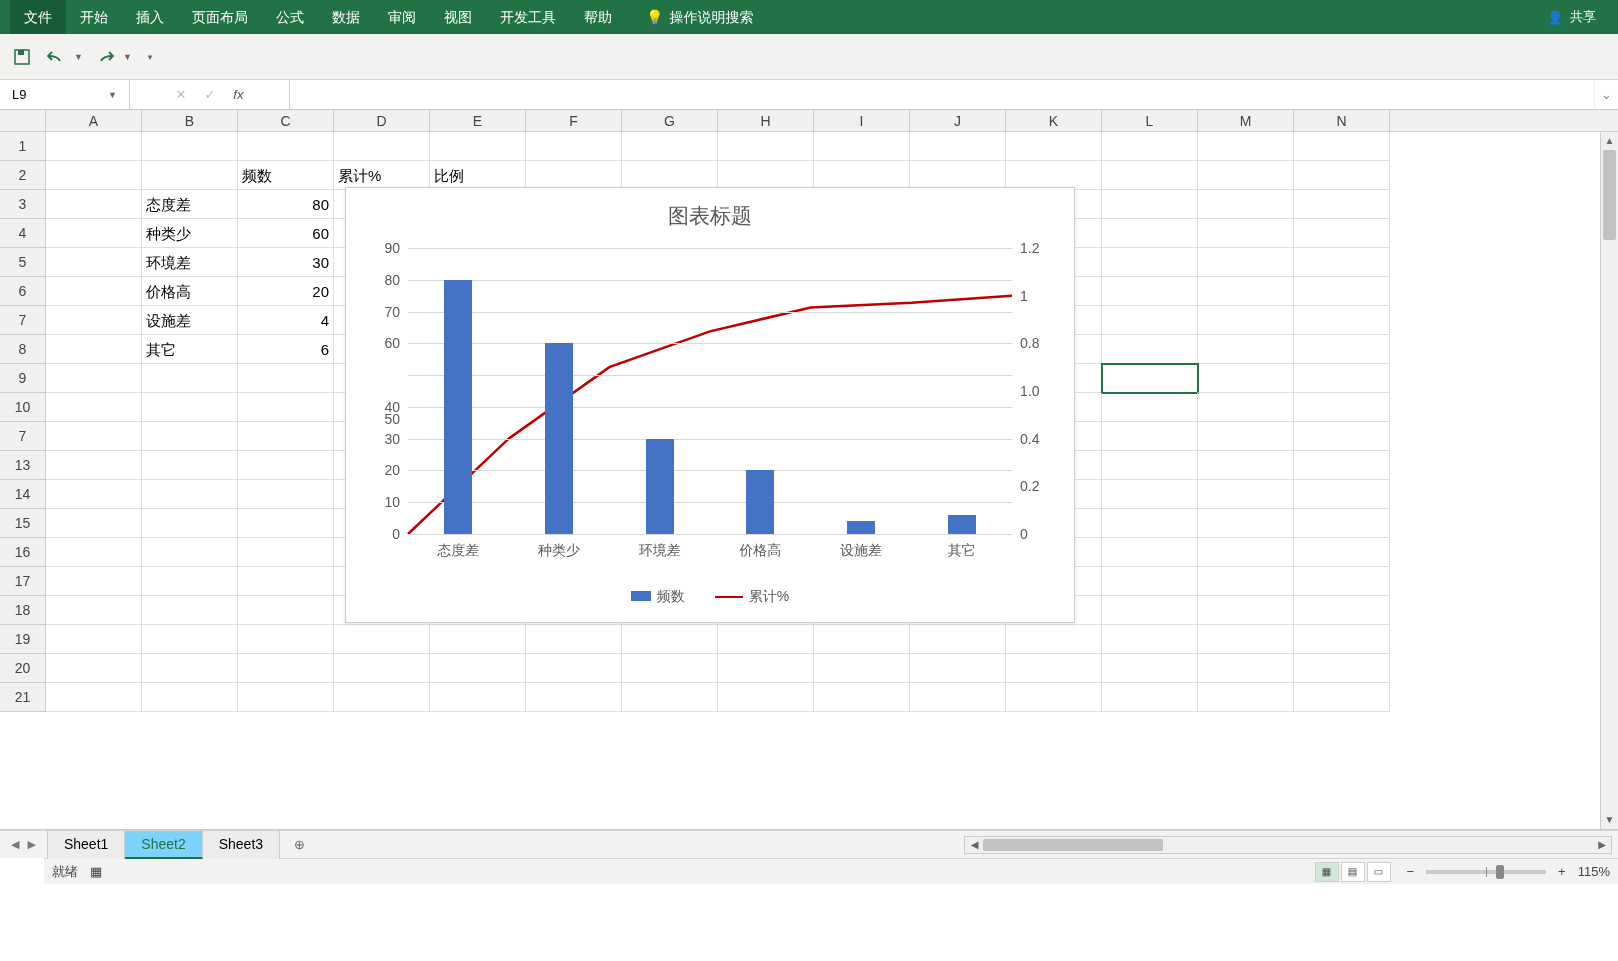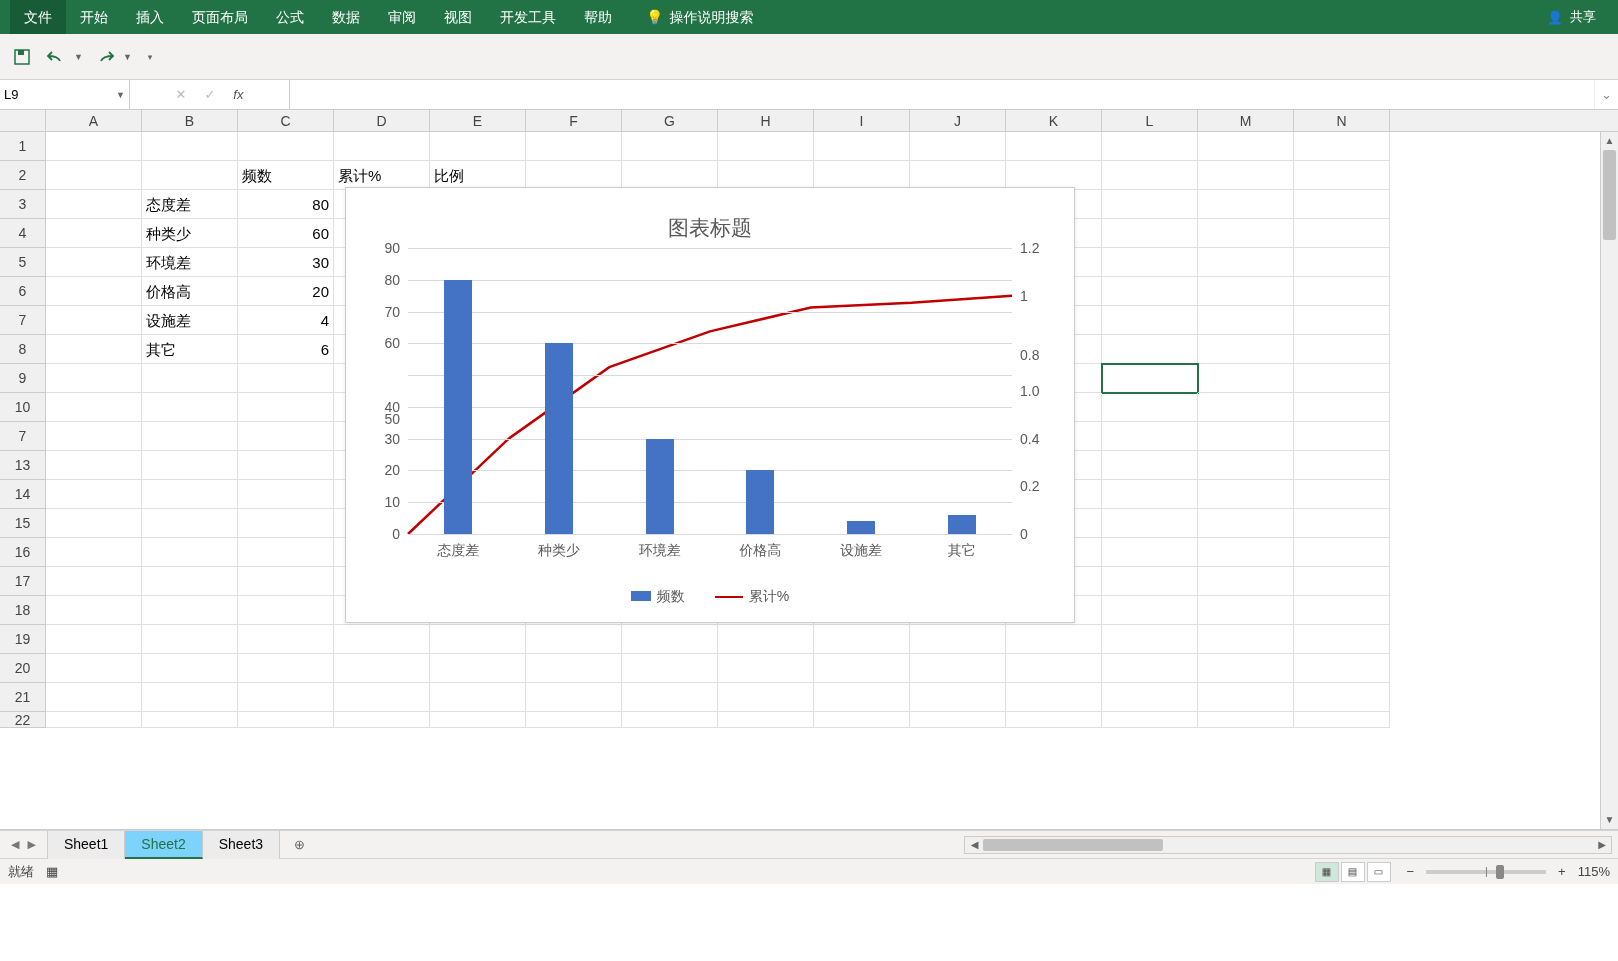--- a/index.html
+++ b/index.html
@@ -13,21 +13,21 @@
 .ribbon .spacer { flex: 1; }
 .ribbon .share { display: flex; align-items: center; gap: 6px; padding: 0 12px; }
 
 
 .qat { height: 46px; background: #f3f2f1; border-bottom: 1px solid #d4d4d4; display: flex; align-items: center; padding: 0 10px; gap: 10px; }
 .qat .qat-btn { width: 24px; height: 24px; display: flex; align-items: center; justify-content: center; cursor: pointer; color: #217346; }
 .qat .qat-drop { font-size: 9px; color: #666; margin-left: -4px; cursor: pointer; }
 
 
 .formula-row { height: 30px; border-bottom: 1px solid #ccc; display: flex; align-items: stretch; background: #fff; }
-.name-box { width: 130px; border-right: 1px solid #ccc; display: flex; align-items: center; padding: 0 4px; font-size: 13px; justify-content: space-between; }
+.name-box { width: 130px; border-right: 1px solid #ccc; display: flex; align-items: center; padding: 0 12px; font-size: 13px; justify-content: space-between; }
 .name-box .drop { font-size: 9px; color: #666; }
 .fx-controls { width: 160px; border-right: 1px solid #ccc; display: flex; align-items: center; justify-content: center; gap: 18px; color: #bbb; }
 .fx-controls .fx { font-style: italic; color: #555; }
 .formula-input { flex: 1; padding: 0 10px; display: flex; align-items: center; }
 .formula-expand { width: 24px; display: flex; align-items: center; justify-content: center; color: #888; cursor: pointer; border-left: 1px solid #eee; }
 
 
 .grid-wrap { position: relative; height: 720px; border-bottom: 1px solid #ccc; }
 .col-headers { display: flex; height: 22px; background: #f0f0f0; border-bottom: 1px solid #ccc; }
 .corner { width: 46px; border-right: 1px solid #ccc; background: #f0f0f0; }
@@ -40,21 +40,21 @@
 .cell.active { outline: 2px solid #217346; outline-offset: -1px; }
 .row-h.last-partial { height: 16px; line-height: 16px; }
 .row.last-partial .cell { height: 16px; line-height: 16px; }
 
 .vscroll { position: absolute; right: 0; top: 22px; bottom: 0; width: 18px; background: #f0f0f0; border-left: 1px solid #ccc; }
 .vscroll .arrow { height: 18px; text-align: center; line-height: 18px; color: #666; cursor: pointer; font-size: 10px; }
 .vscroll .thumb { position: absolute; top: 18px; left: 2px; right: 2px; height: 90px; background: #c1c1c1; border-radius: 2px; }
 
 
 .chart { position: absolute; left: 345px; top: 77px; width: 730px; height: 436px; background: #fff; border: 1px solid #ccc; box-shadow: 0 1px 4px rgba(0,0,0,.1); }
-.chart-title { text-align: center; font-size: 21px; color: #595959; margin-top: 26px; font-family: "SimSun", serif; }
+.chart-title { text-align: center; font-size: 21px; color: #595959; margin-top: 14px; font-family: "SimSun", serif; }
 .plot { position: absolute; left: 62px; right: 62px; top: 60px; bottom: 88px; }
 .grid-line { position: absolute; left: 0; right: 0; border-top: 1px solid #d9d9d9; }
 .y-tick-l { position: absolute; right: 100%; margin-right: 8px; transform: translateY(-50%); font-size: 14px; color: #595959; }
 .y-tick-r { position: absolute; left: 100%; margin-left: 8px; transform: translateY(-50%); font-size: 14px; color: #595959; }
 .bar { position: absolute; bottom: 0; width: 28px; background: #4472C4; }
 .x-tick { position: absolute; top: 100%; margin-top: 8px; font-size: 14px; color: #595959; transform: translateX(-50%); white-space: nowrap; }
 .legend { position: absolute; bottom: 16px; left: 0; right: 0; display: flex; justify-content: center; gap: 30px; font-size: 14px; color: #595959; align-items: center; }
 .legend .swatch-bar { width: 20px; height: 10px; background: #4472C4; display: inline-block; margin-right: 6px; }
 .legend .swatch-line { width: 28px; height: 0; border-top: 2.5px solid #C00000; display: inline-block; margin-right: 6px; vertical-align: middle; }
 svg.line-svg { position: absolute; left: 0; top: 0; width: 100%; height: 100%; overflow: visible; }
@@ -66,21 +66,21 @@
 .sheet-tab { padding: 0 16px; height: 28px; line-height: 26px; border-right: 1px solid #ccc; background: #ececec; cursor: pointer; font-size: 14px; }
 .sheet-tab.first { border-left: 1px solid #ccc; }
 .sheet-tab.active { background: #7dd3fc; border-bottom: 2px solid #217346; color: #217346; }
 .sheet-add { padding: 0 14px; color: #666; cursor: pointer; }
 .hscroll { flex: 1; height: 18px; background: #f0f0f0; border: 1px solid #ccc; margin: 0 6px 0 0; position: relative; display: flex; align-items: center; }
 .hscroll .arrow { width: 18px; text-align: center; color: #666; cursor: pointer; font-size: 10px; }
 .hscroll .track { flex: 1; position: relative; height: 100%; }
 .hscroll .thumb { position: absolute; left: 0; top: 2px; bottom: 2px; width: 180px; background: #c1c1c1; border-radius: 2px; }
 
 
-.status-bar { height: 26px; background: #f3f2f1; border-top: 1px solid #d4d4d4; display: flex; align-items: center; padding: 0 8px; font-size: 13px; color: #444; }
+.status-bar { height: 26px; background: #f3f2f1; border-top: 1px solid #d4d4d4; display: flex; align-items: center; padding: 0 8px; font-size: 13px; color: #444; margin-left: 44px; }
 .status-bar .spacer { flex: 1; }
 .view-btns { display: flex; gap: 2px; margin-right: 12px; }
 .view-btn { width: 24px; height: 20px; border: 1px solid #ccc; display: flex; align-items: center; justify-content: center; background: #fff; cursor: pointer; font-size: 10px; }
 .view-btn.active { background: #d0e7dc; }
 .zoom { display: flex; align-items: center; gap: 8px; }
 .zoom .slider { width: 120px; height: 4px; background: #ccc; position: relative; }
 .zoom .slider .tick { position: absolute; left: 50%; top: -3px; width: 1px; height: 10px; background: #888; }
 .zoom .slider .knob { position: absolute; left: 58%; top: -5px; width: 8px; height: 14px; background: #888; border-radius: 2px; }
 .zoom .zb { cursor: pointer; padding: 0 4px; }
 </style>
@@ -482,37 +482,20 @@
         <div class="cell"></div>
         <div class="cell"></div>
         <div class="cell"></div>
         <div class="cell"></div>
         <div class="cell"></div>
         <div class="cell"></div>
         <div class="cell"></div>
       </div>
       <div class="row">
         <div class="row-h">21</div>
-        <div class="cell"></div>
-        <div class="cell"></div>
-        <div class="cell"></div>
-        <div class="cell"></div>
-        <div class="cell"></div>
-        <div class="cell"></div>
-        <div class="cell"></div>
-        <div class="cell"></div>
-        <div class="cell"></div>
-        <div class="cell"></div>
-        <div class="cell"></div>
-        <div class="cell"></div>
-        <div class="cell"></div>
-        <div class="cell"></div>
-      </div>
-      <div class="row last-partial">
-        <div class="row-h last-partial">22</div>
         <div class="cell"></div>
         <div class="cell"></div>
         <div class="cell"></div>
         <div class="cell"></div>
         <div class="cell"></div>
         <div class="cell"></div>
         <div class="cell"></div>
         <div class="cell"></div>
         <div class="cell"></div>
         <div class="cell"></div>
@@ -551,21 +534,21 @@
         <div class="grid-line" style="top: 22.2222%;"></div>
         <div class="y-tick-l" style="top: 22.2222%; text-align: center;">70</div>
         <div class="grid-line" style="top: 11.1111%;"></div>
         <div class="y-tick-l" style="top: 11.1111%;">80</div>
         <div class="grid-line" style="top: 0%;"></div>
         <div class="y-tick-l" style="top: 0%;">90</div>
         <div class="y-tick-r" style="top: 100%;">0</div>
         <div class="y-tick-r" style="top: 83.3333%;">0.2</div>
         <div class="y-tick-r" style="top: 66.6667%;">0.4</div>
         <div class="y-tick-r" style="top: 50%;">1.0</div>
-        <div class="y-tick-r" style="top: 33.3333%; margin-top: 12px;">0.8</div>
+        <div class="y-tick-r" style="top: 33.3333%;">0.8</div>
         <div class="y-tick-r" style="top: 16.6667%;">1</div>
         <div class="y-tick-r" style="top: 0%;">1.2</div>
         <div class="bar" style="left: calc(8.33333% - 14px); height: 88.8889%;"></div>
         <div class="x-tick" style="left: 8.33333%;">态度差</div>
         <div class="bar" style="left: calc(25% - 14px); height: 66.6667%;"></div>
         <div class="x-tick" style="left: 25%;">种类少</div>
         <div class="bar" style="left: calc(41.6667% - 14px); height: 33.3333%;"></div>
         <div class="x-tick" style="left: 41.6667%;">环境差</div>
         <div class="bar" style="left: calc(58.3333% - 14px); height: 22.2222%;"></div>
         <div class="x-tick" style="left: 58.3333%;">价格高</div>

